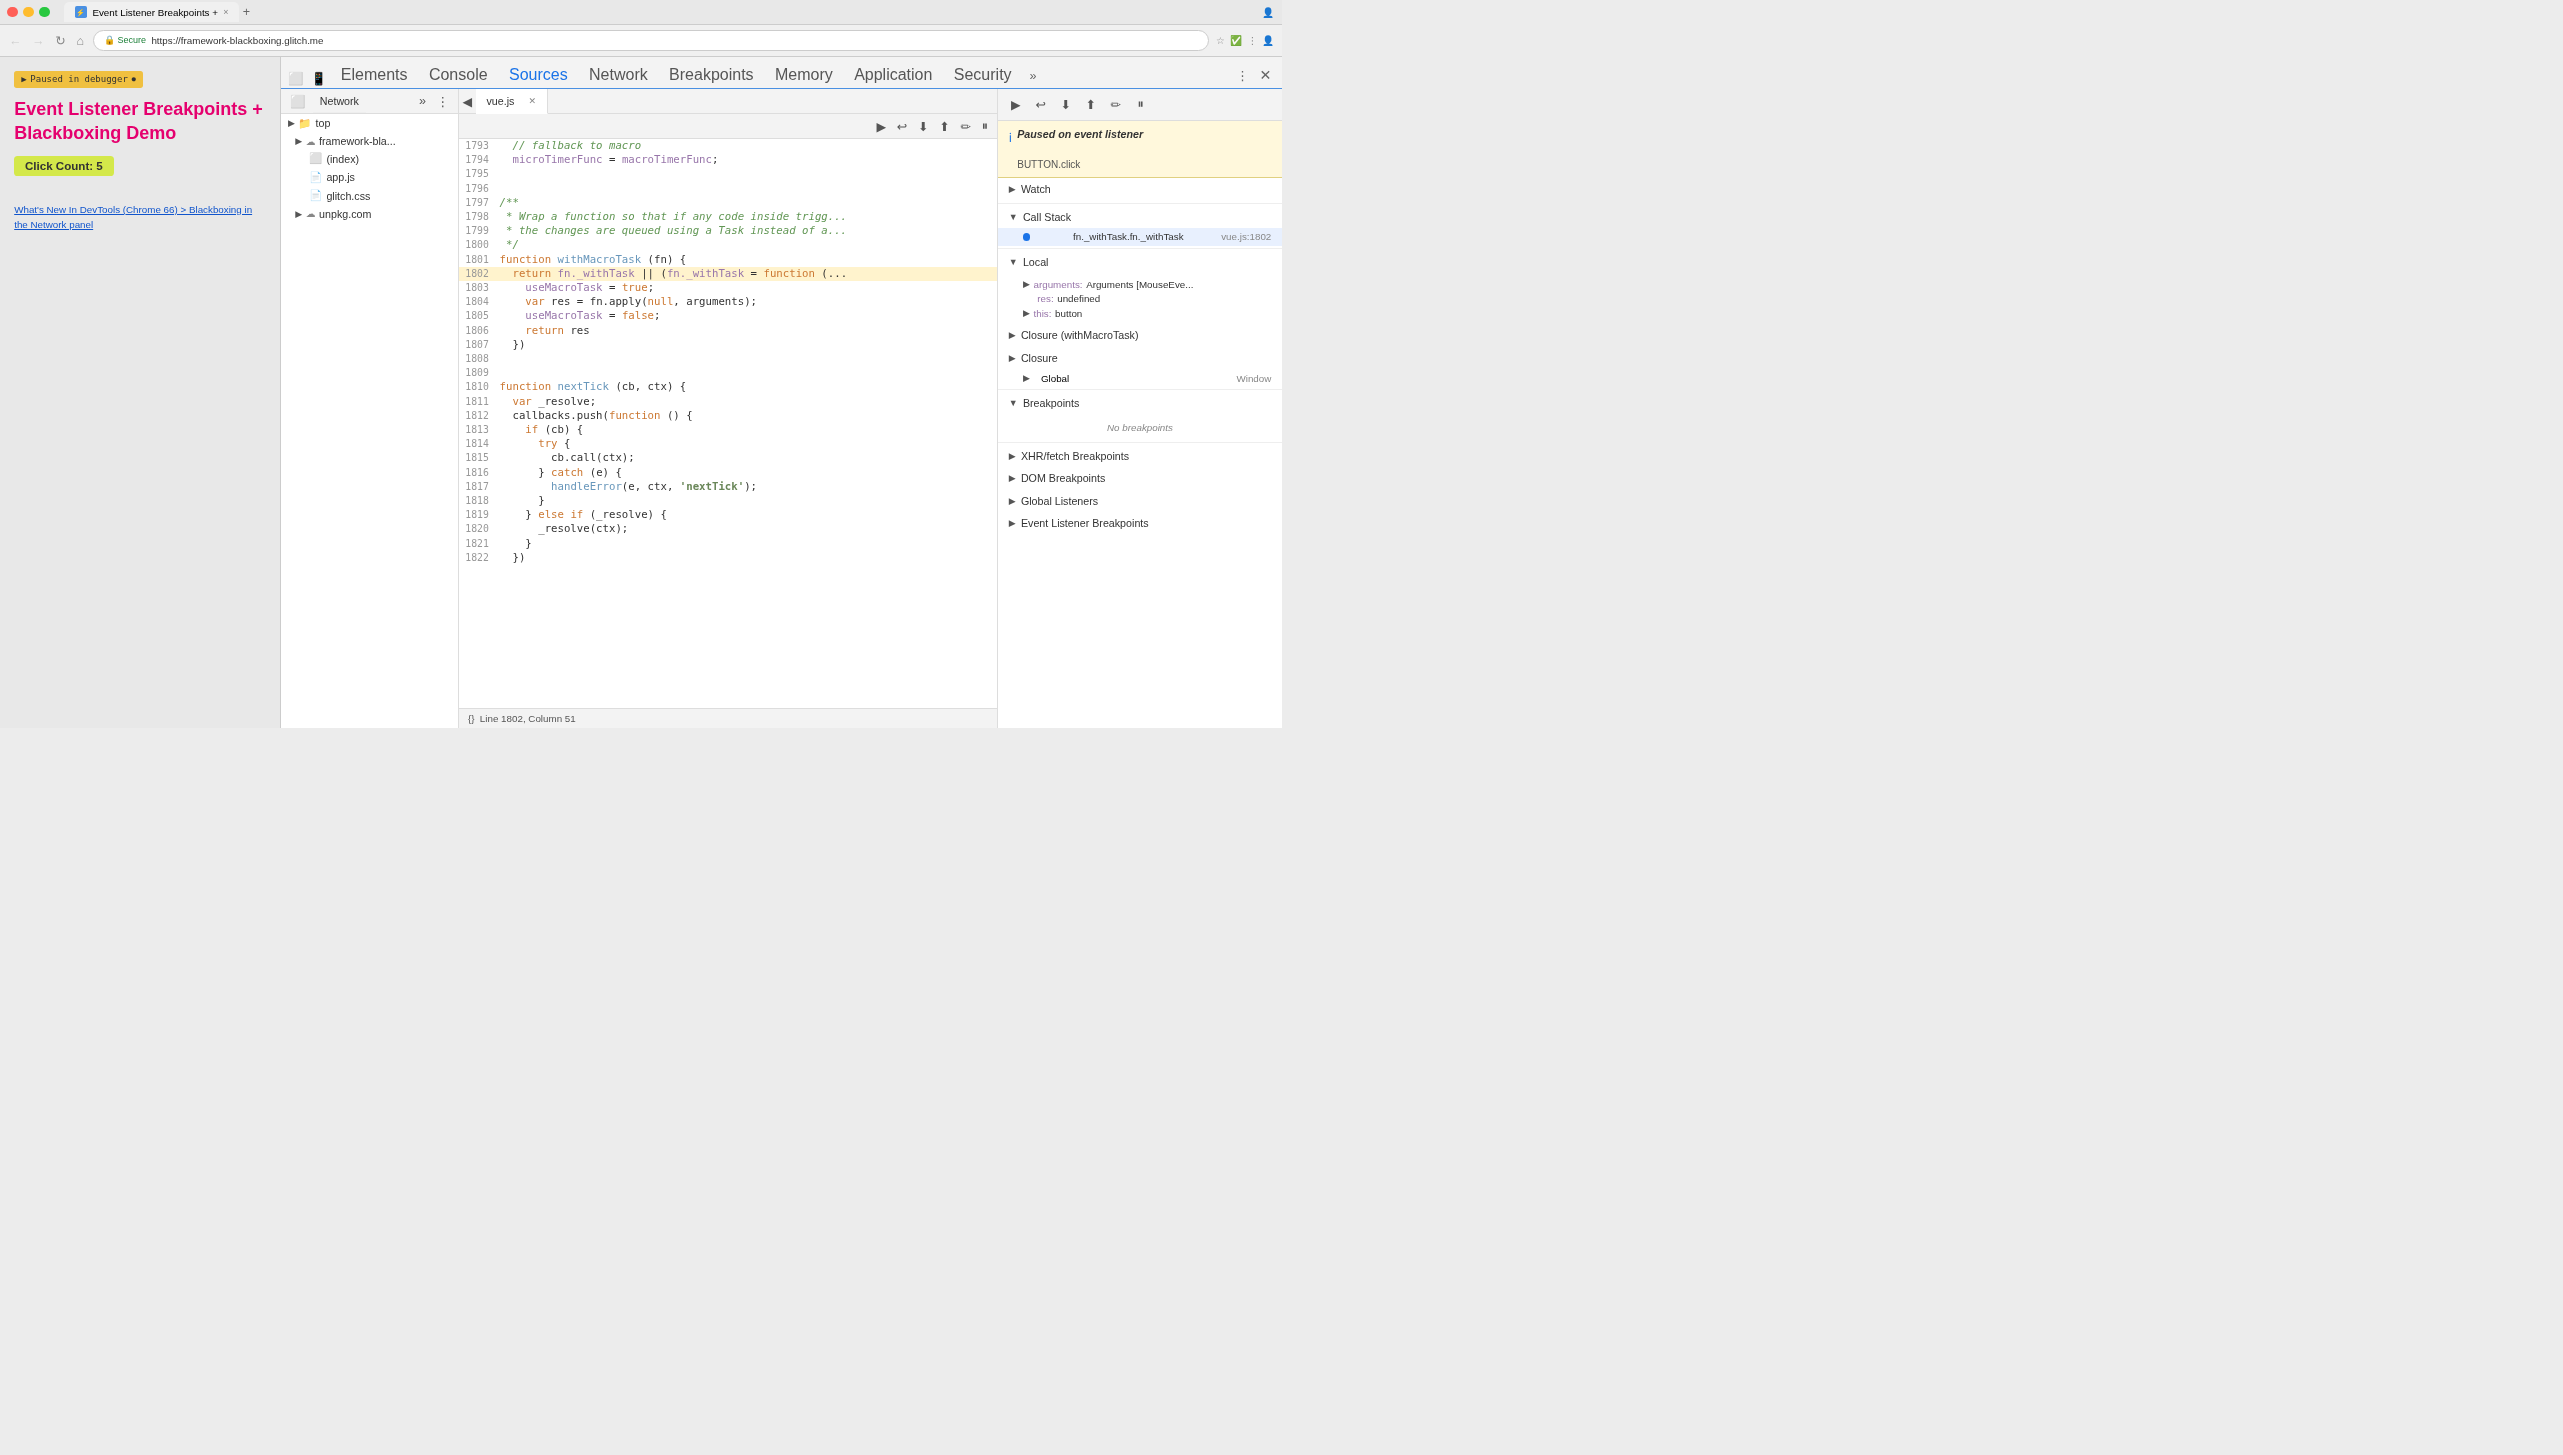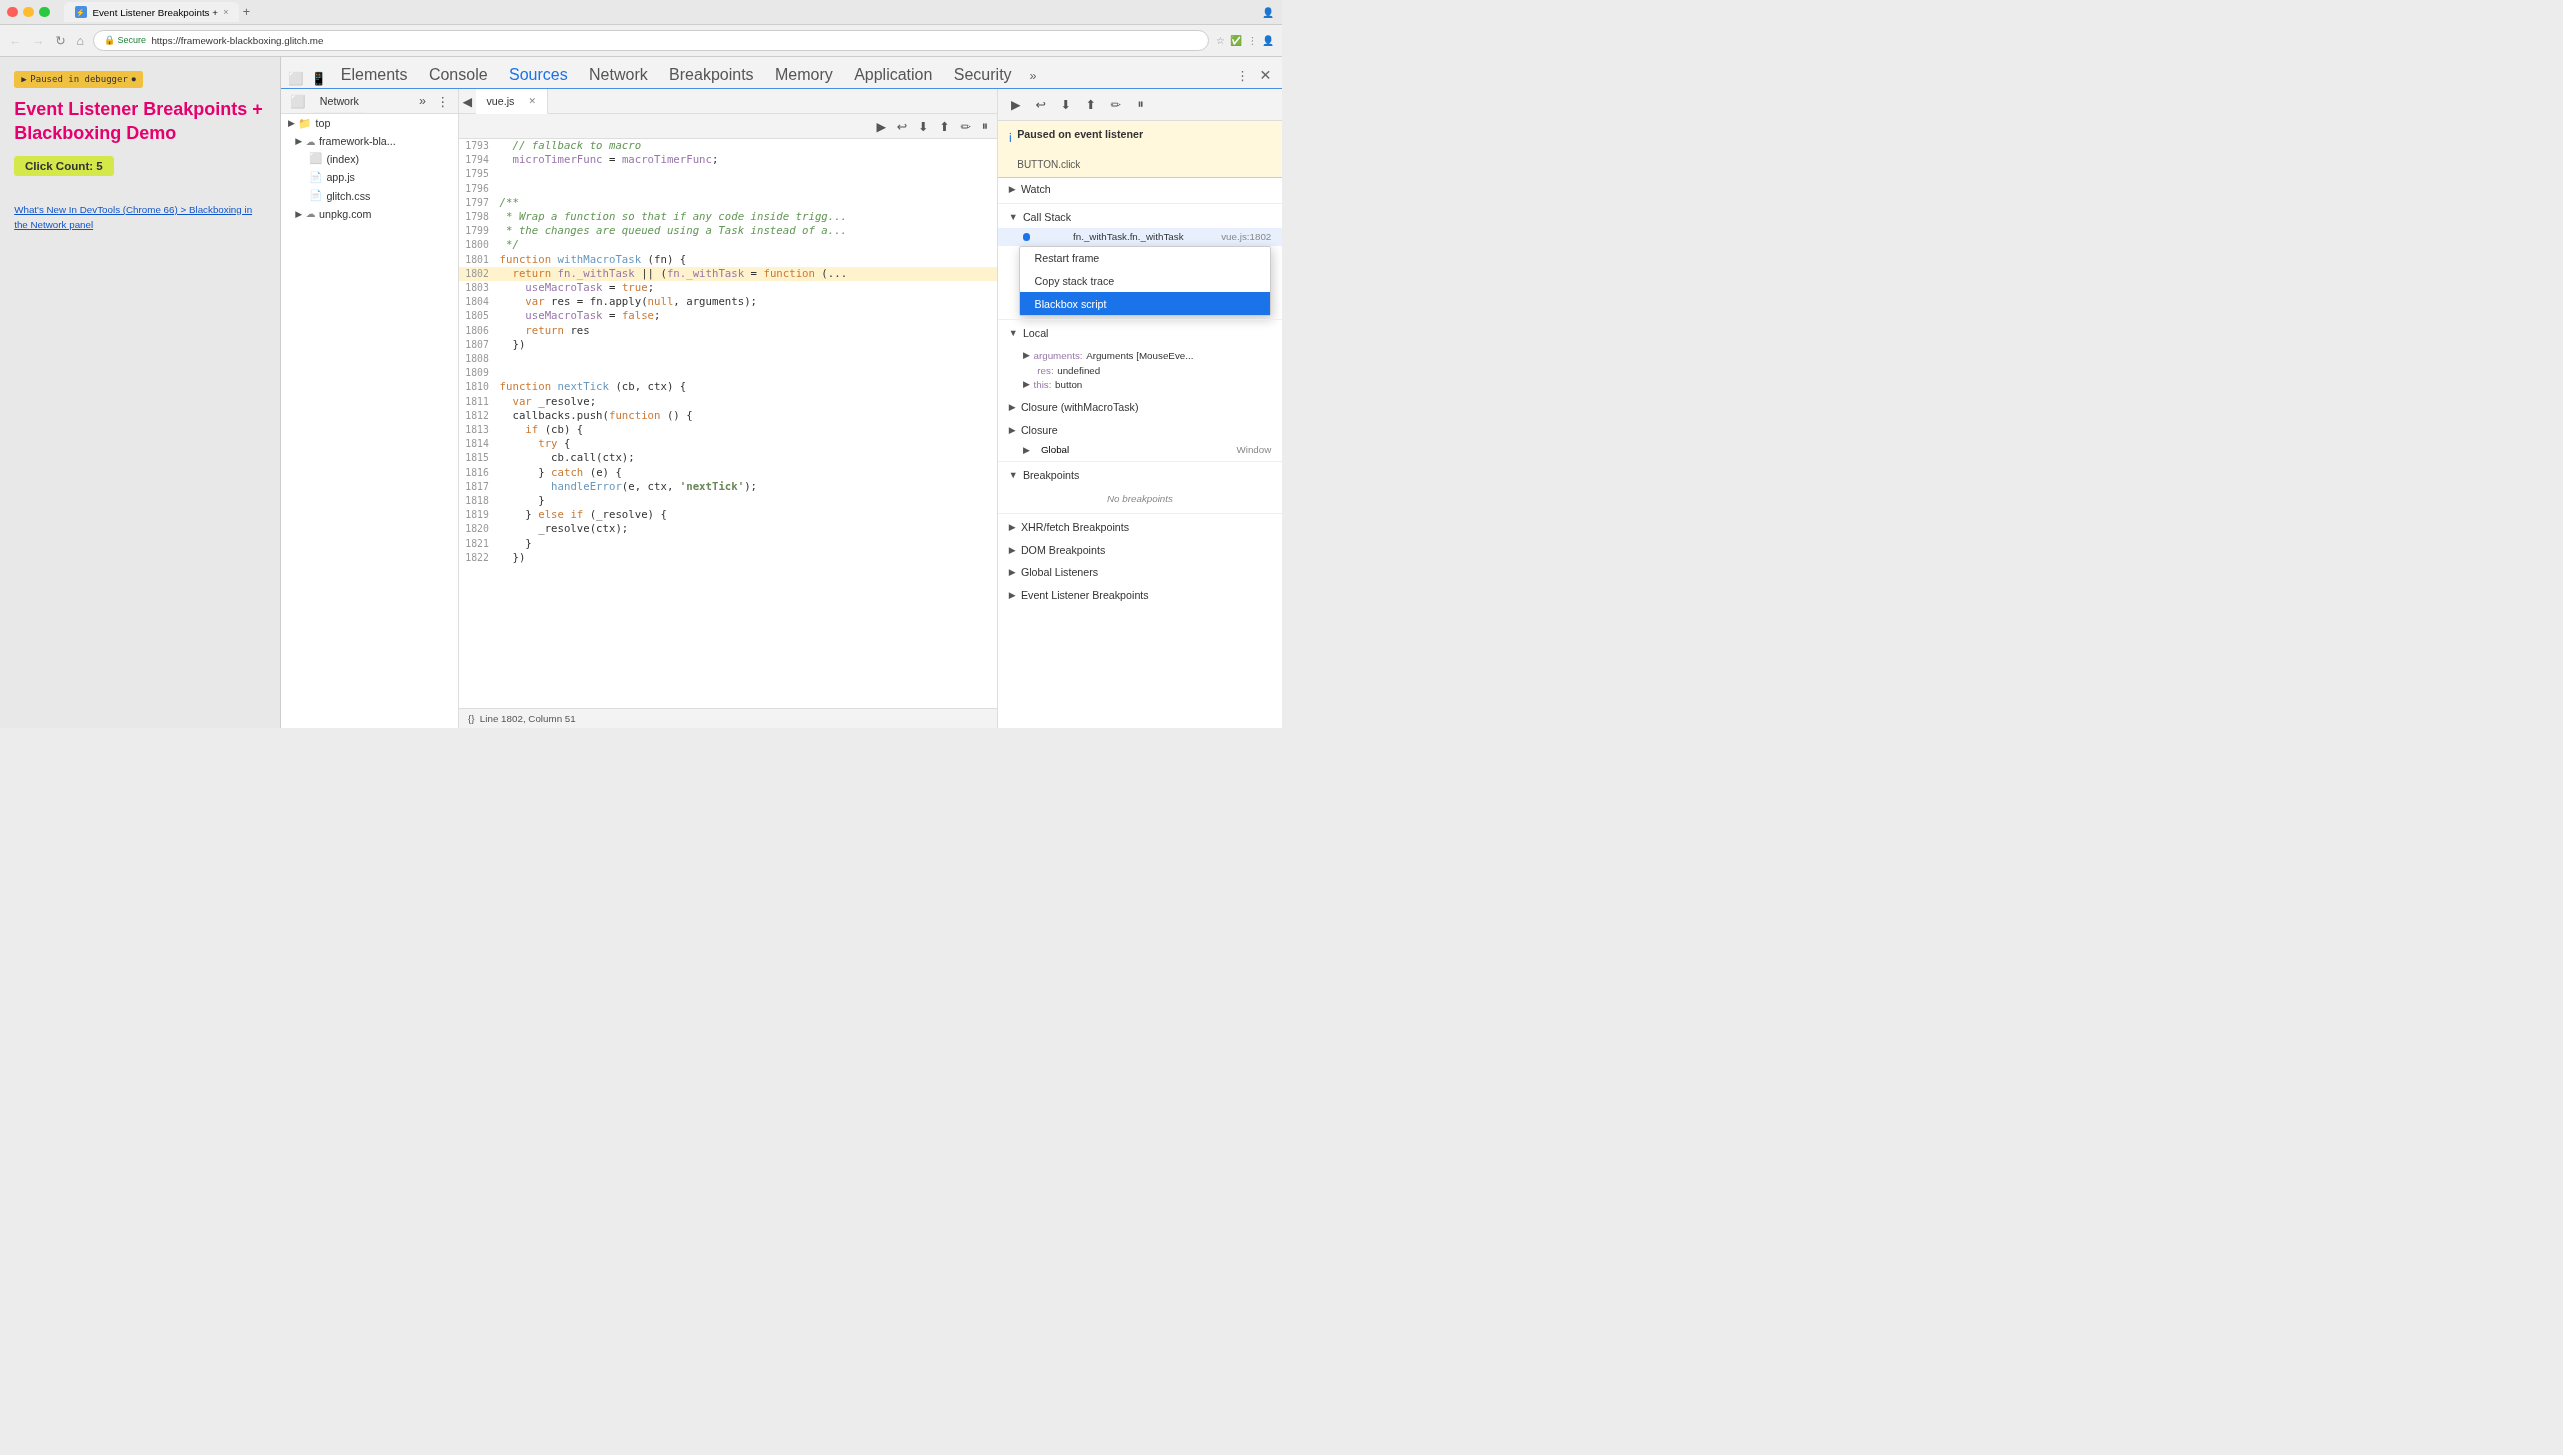--- a/index.html
+++ b/index.html
@@ -80,21 +80,21 @@
     .code-string { color: #6a8759; font-weight: bold; }
     .editor-status { height: 19.6px; background: #f3f3f3; border-top: 0.9px solid #ddd; display: flex; align-items: center; padding: 0 9px; font-size: 9.8px; color: #555; }
     .curly-btn { color: #555; margin-right: 5.3px; }
 
     
     .debug-panel { width: 285px; flex-shrink: 0; border-left: 0.9px solid #ddd; background: #fff; overflow-y: auto; }
     .debug-toolbar { height: 32px; background: #f3f3f3; display: flex; align-items: center; padding: 0 7.1px; gap: 3.6px; border-bottom: 0.9px solid #ddd; }
     .debug-btn { width: 21.4px; height: 21.4px; display: flex; align-items: center; justify-content: center; color: #555; font-size: 12.5px; cursor: pointer; border-radius: 2.7px; }
     .paused-notice { background: #fff8dc; padding: 7.1px 10.7px; border-bottom: 0.9px solid #e0d080; display: flex; align-items: flex-start; gap: 5.3px; }
     .paused-notice-icon { color: #1a73e8; font-size: 12.5px; margin-top: 0.9px; }
-    .paused-notice-title { font-weight: 600; font-size: 10.7px; color: #333; }
+    .paused-notice-title { font-weight: 600; font-size: 10.7px; color: #333; font-style: italic; }
     .paused-notice-sub { font-size: 10px; color: #555; margin-top: 19px; }
     .section-header { padding: 5.3px 10.7px; display: flex; align-items: center; gap: 5.3px; cursor: pointer; font-size: 10.7px; font-weight: 500; color: #333; }
     .section-arrow { color: #555; font-size: 9px; }
     .section-arrow.open::before { content: '▼'; }
     .section-arrow.closed::before { content: '▶'; }
     .call-stack-item { padding: 3.6px 10.7px 3.6px 25px; font-size: 9.8px; color: #333; cursor: pointer; display: flex; align-items: center; justify-content: space-between; }
     .call-stack-item.active { background: #e8f0fe; }
     .call-stack-dot { width: 7.1px; height: 7.1px; border-radius: 50%; background: #1a73e8; margin-right: 5.3px; flex-shrink: 0; }
     .call-stack-name { font-size: 9.8px; color: #333; }
     .call-stack-loc { font-size: 9.8px; color: #888; }
@@ -397,25 +397,20 @@
           <span class="section-arrow open"></span>
           <span>Call Stack</span>
         </div>
 
         <div class="call-stack-item active">
           <div class="call-stack-dot"></div>
           <span class="call-stack-name">fn._withTask.fn._withTask</span>
           <span class="call-stack-loc">vue.js:1802</span>
         </div>
 
-        <div class="context-menu">
-          <div class="context-menu-item">Restart frame</div>
-          <div class="context-menu-item">Copy stack trace</div>
-          <div class="context-menu-item active-item">Blackbox script</div>
-        </div>
 
         <div class="section-divider"></div>
 
         <div class="section-header">
           <span class="section-arrow open"></span>
           <span>Local</span>
         </div>
         <div class="scope-section">
           <div class="scope-item">
             <span class="scope-expand">▶</span>

